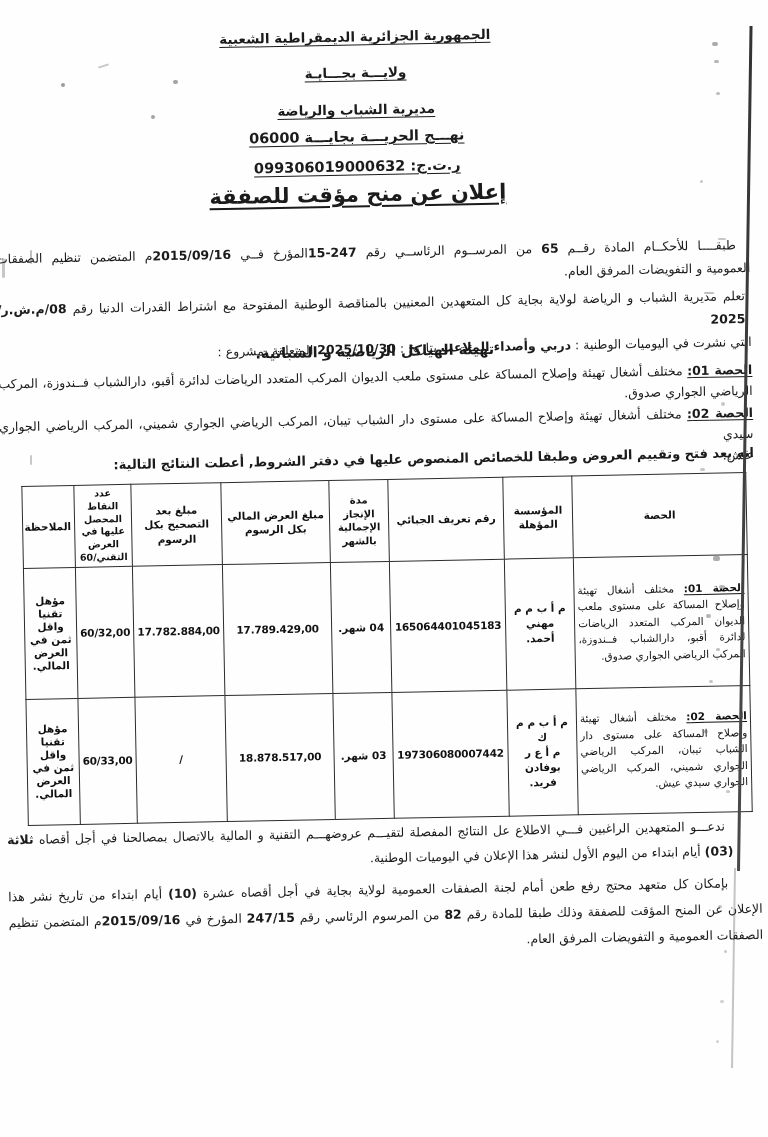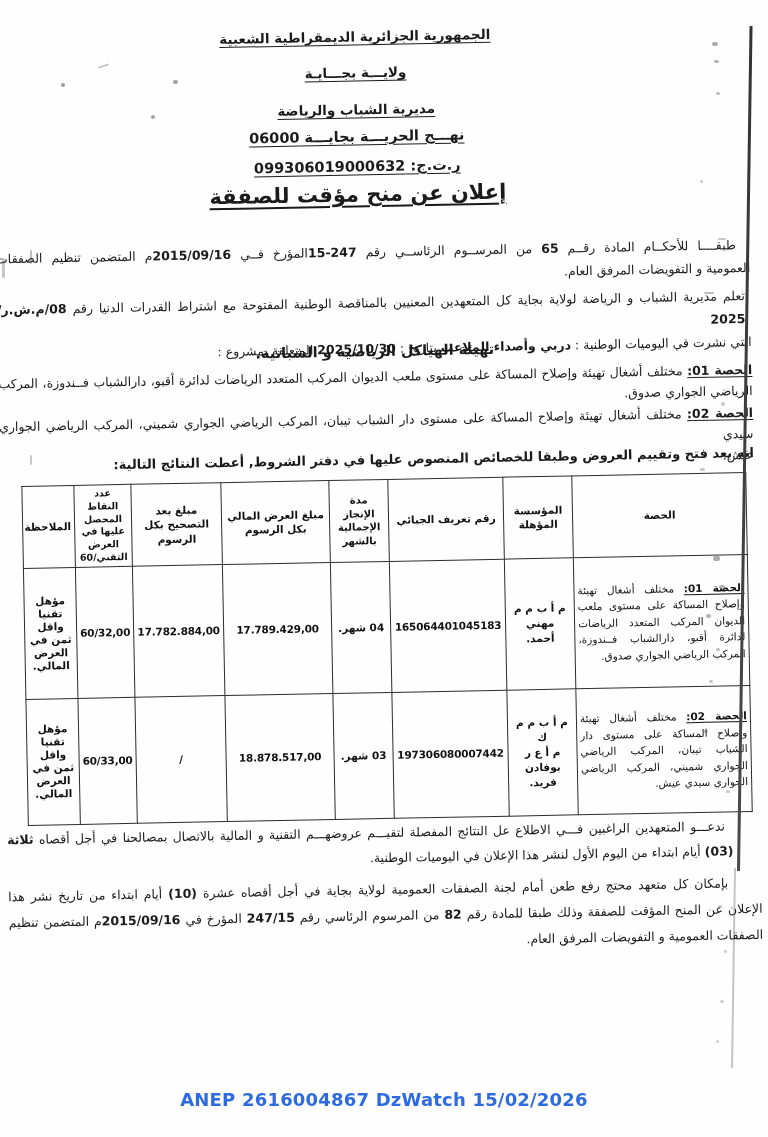--- a/index.html
+++ b/index.html
@@ -166,14 +166,13 @@
   <div class="spk" style="left:716px;top:648px;width:4px;height:3px;opacity:.35"></div>
   <div class="spk" style="left:709px;top:680px;width:4px;height:3px;opacity:.3"></div>
   <div class="spk" style="left:703px;top:730px;width:5px;height:3px;opacity:.35"></div>
   <div class="spk" style="left:726px;top:790px;width:4px;height:3px;opacity:.3"></div>
   <div class="spk" style="left:722px;top:845px;width:3px;height:3px;opacity:.3"></div>
   <div class="spk" style="left:718px;top:905px;width:4px;height:3px;opacity:.3"></div>
   <div class="spk" style="left:724px;top:950px;width:3px;height:3px;opacity:.3"></div>
   <div class="spk" style="left:720px;top:1000px;width:4px;height:3px;opacity:.25"></div>
   <div class="spk" style="left:716px;top:1040px;width:3px;height:3px;opacity:.25"></div>
 
-  <div class="anep" style="color:#2e6be0">ANEP 2616004867 DzWatch 15/02/2026</div>
 </div>
 
 </body></html>

